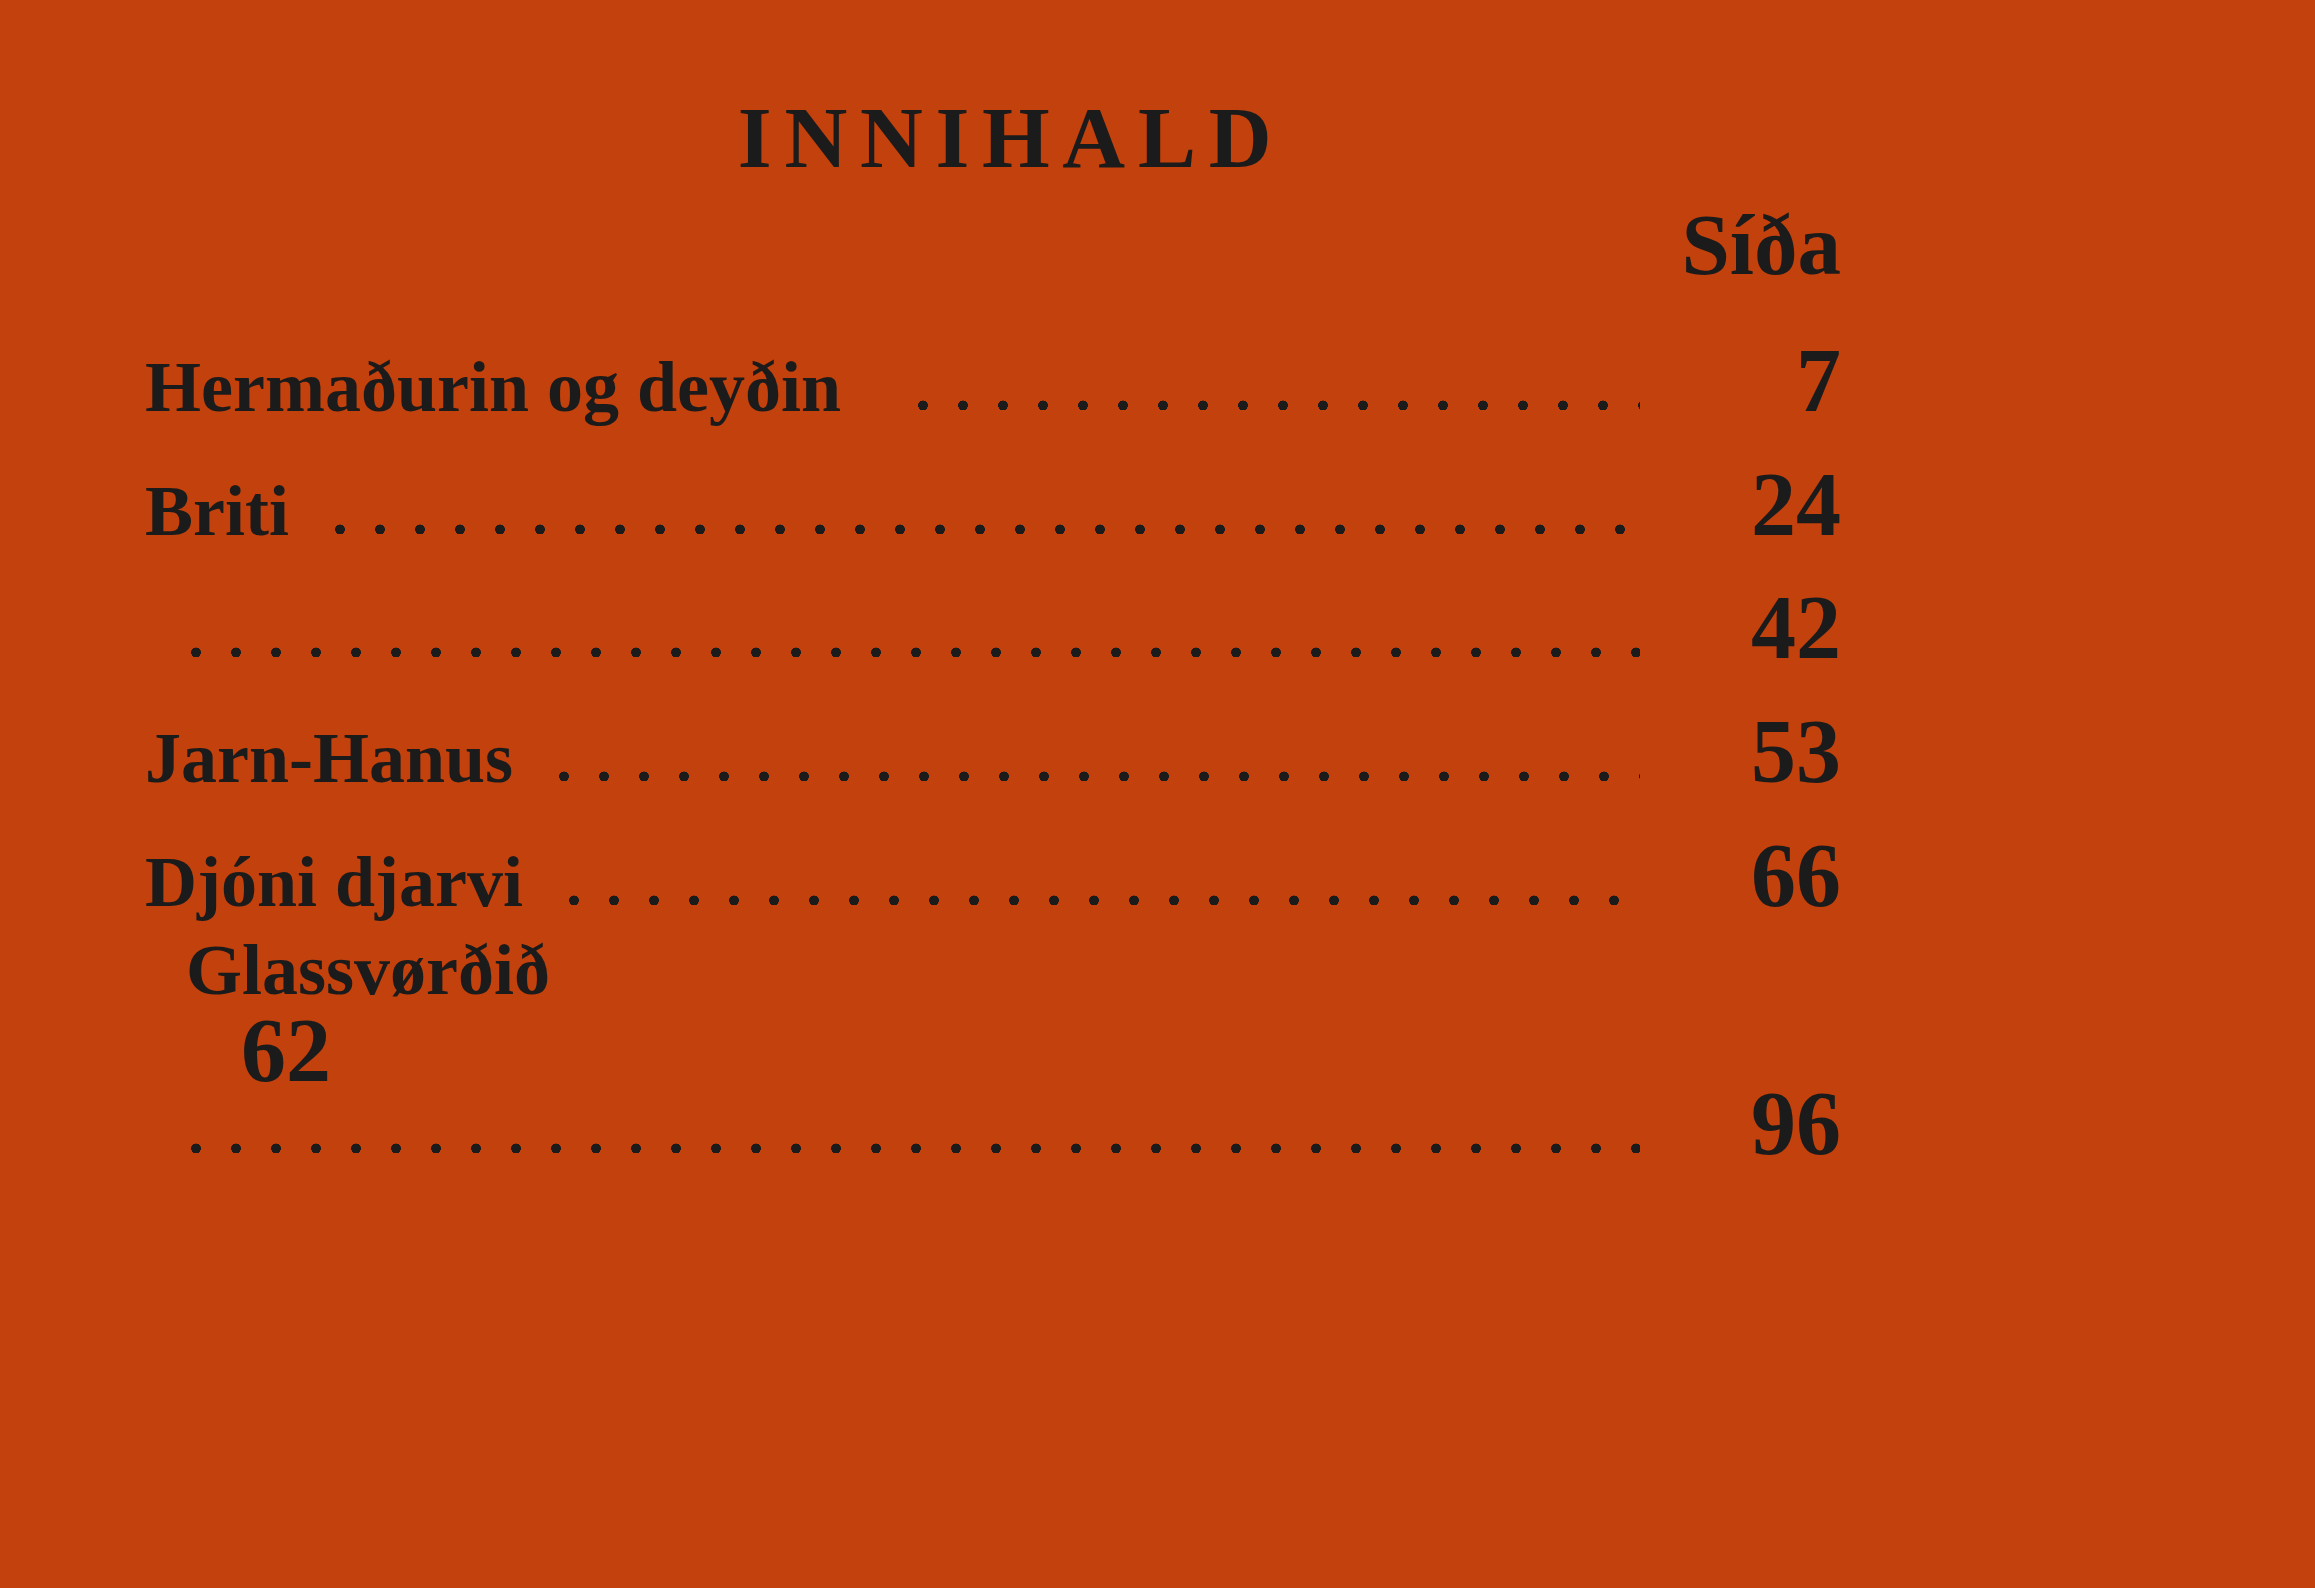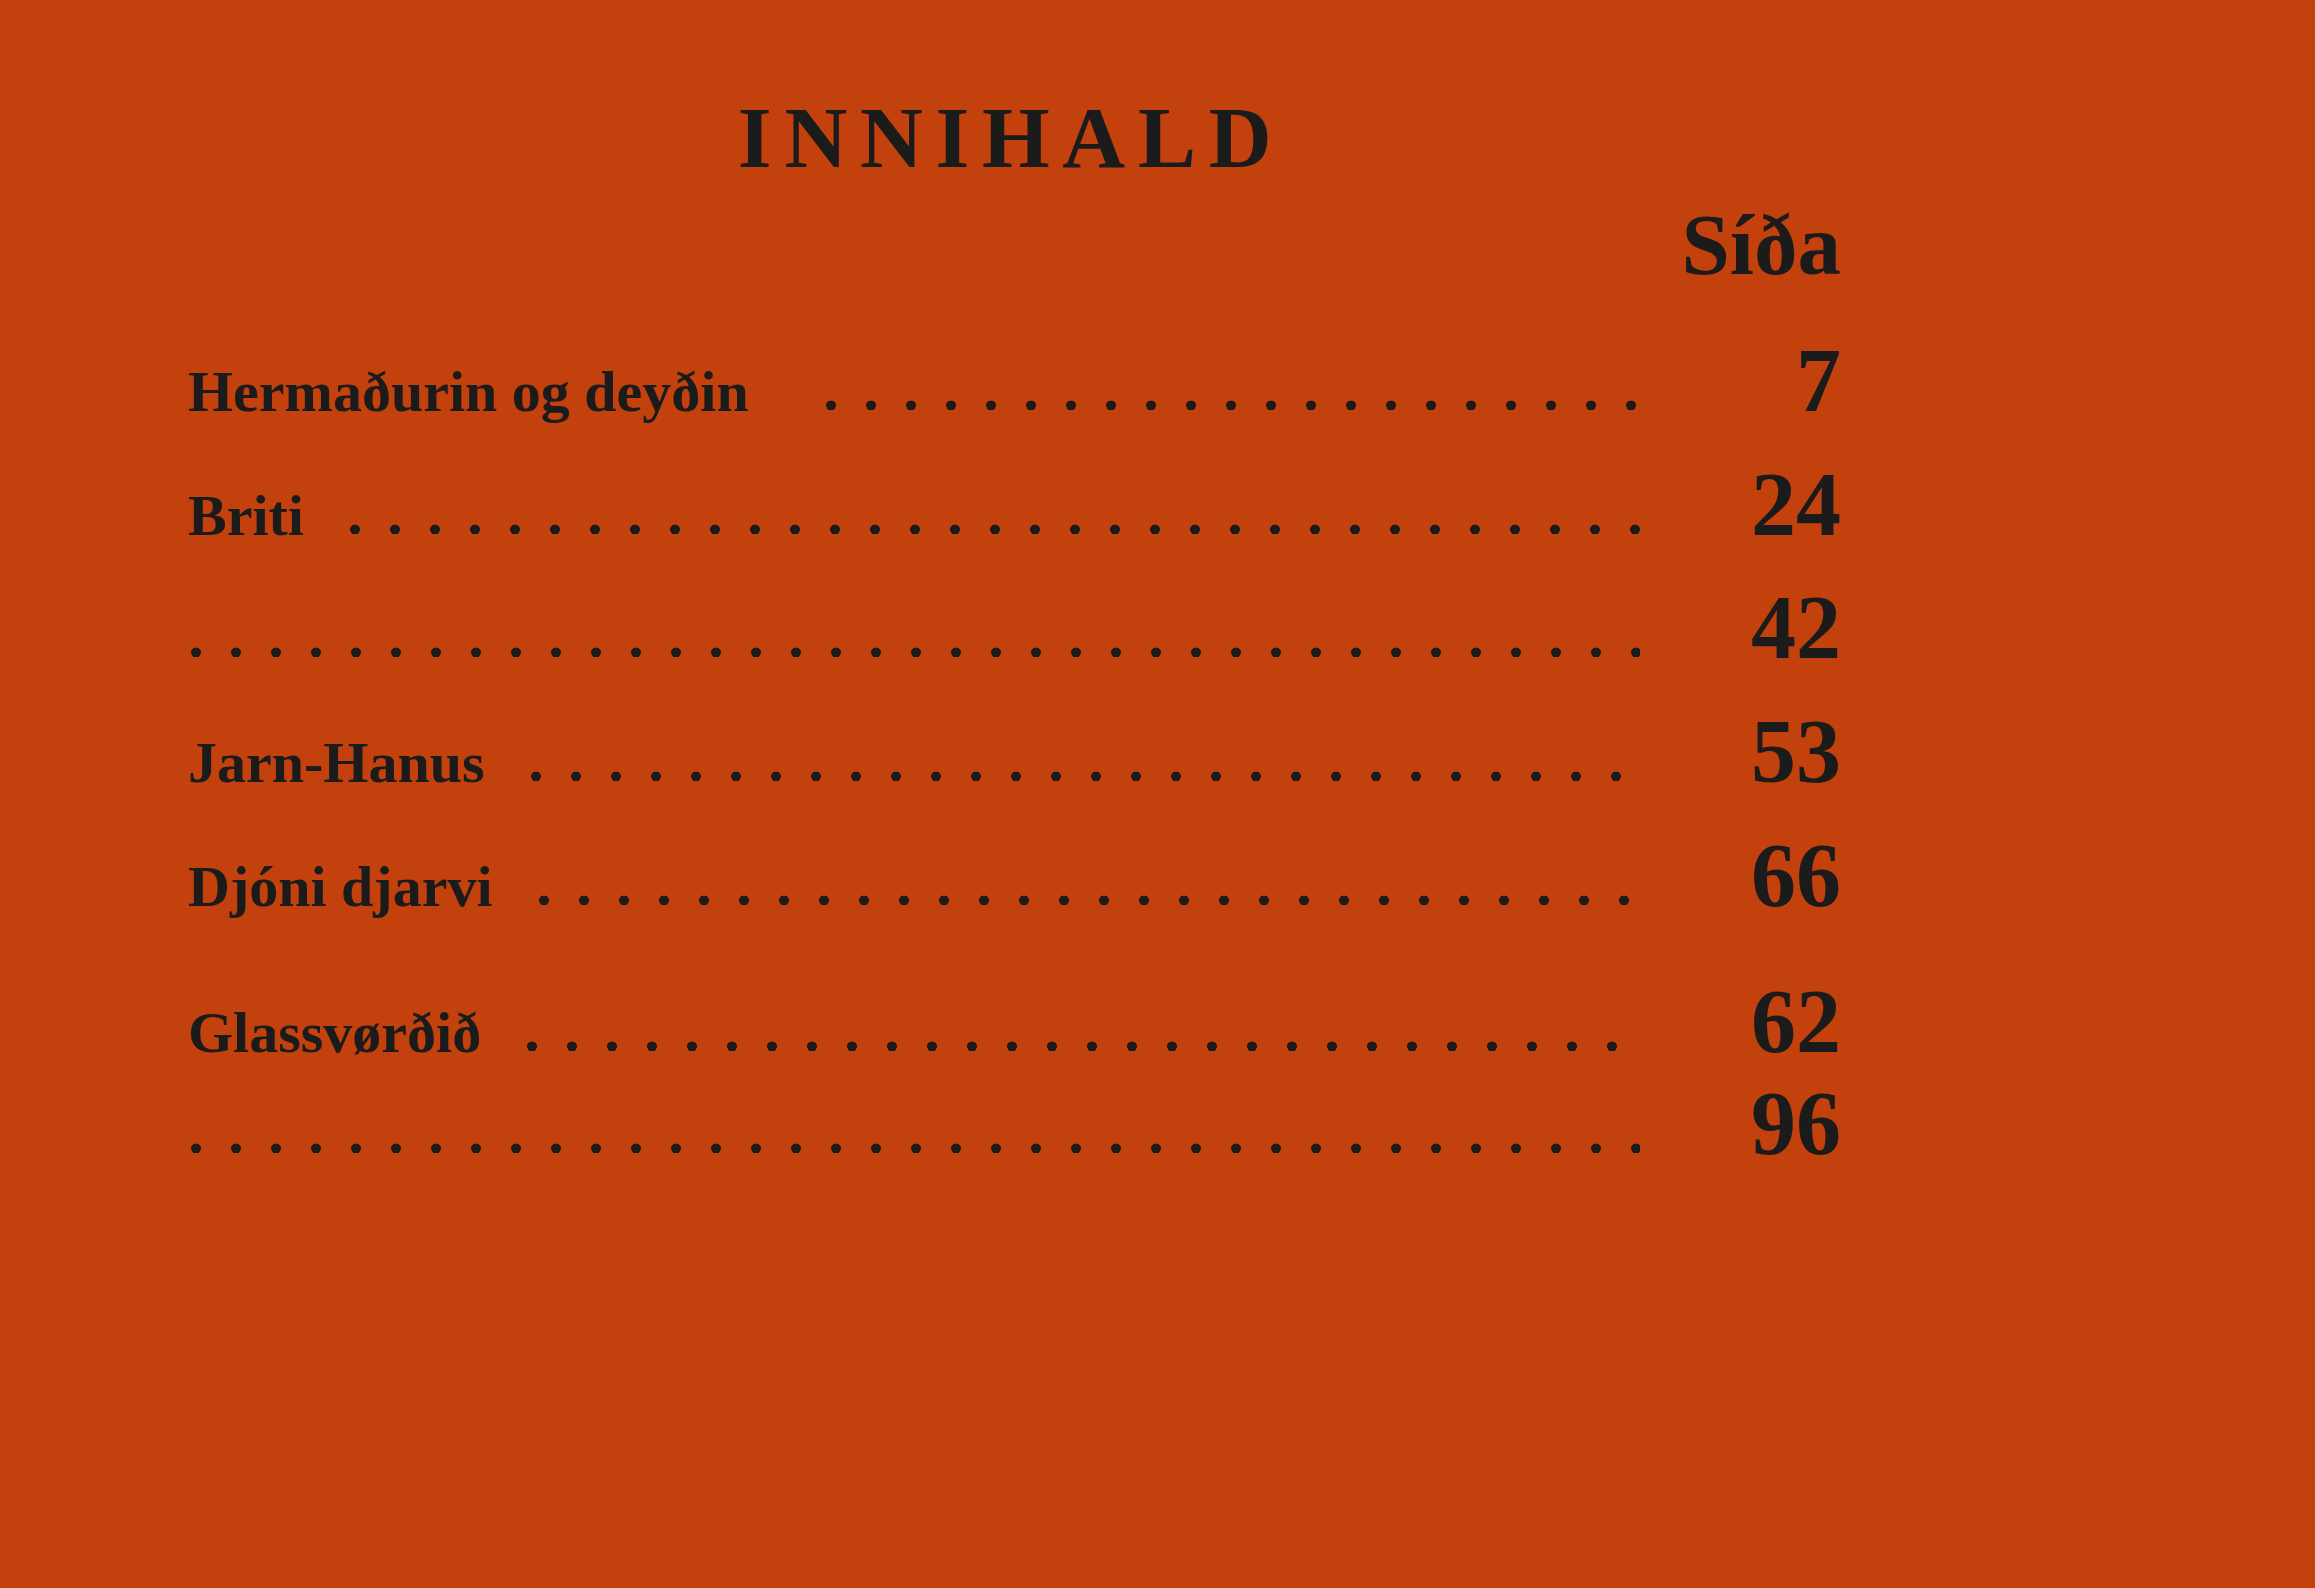--- a/index.html
+++ b/index.html
@@ -54,29 +54,28 @@
     width: 1696px;
     height: 101px;
     display: flex;
     align-items: baseline;
   }
   .row-0 { top: 336px; }
   .row-1 { top: 460px; }
   .row-2 { top: 583px; }
   .row-3 { top: 707px; }
   .row-4 { top: 831px; }
-  .row-5 { top: 977px; }
+  .row-5 { top: 934px; flex-direction: column; }
   .row-6 { top: 1079px; }
   .entry-title {
-    font-size: 58px;
+    font-size: 72px;
     line-height: 1;
     font-weight: bold;
     white-space: nowrap;
     flex: none;
-    margin-left: 43px;
   }
   .dot-leader {
     flex: 1 1 auto;
     height: 11px;
     margin: 0 56px 0 41px;
     background-image: radial-gradient(circle 5px at 10px 5.4px, #1b1b1b 96%, rgba(0,0,0,0) 100%);
     background-size: 40px 11px;
     background-repeat: repeat-x;
     background-position: 0 0;
   }

